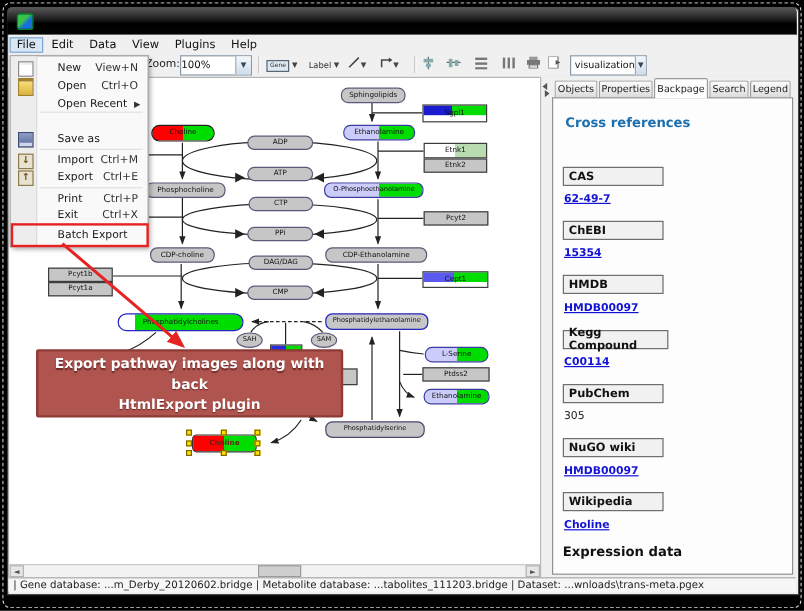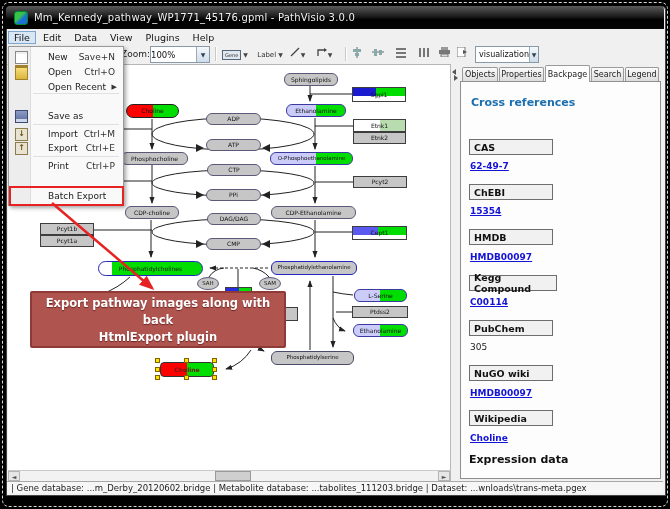--- a/index.html
+++ b/index.html
@@ -75,21 +75,20 @@
      font-size:8.5px;color:#222;display:flex;align-items:center;padding-left:4px;box-sizing:border-box}
   svg{position:absolute;left:0;top:0;pointer-events:none}
 </style>
 </head>
 <body>
 
 <div id="win"></div>
 
 <div id="titlebar">
   <div id="appicon"></div>
-  <div class="txt">Mm_Kennedy_pathway_WP1771_45176.gpml - PathVisio 3.0.0</div>
 </div>
 
 <div id="menubar">
   <div class="mbi open">File</div>
   <div class="mbi">Edit</div>
   <div class="mbi">Data</div>
   <div class="mbi">View</div>
   <div class="mbi">Plugins</div>
   <div class="mbi">Help</div>
 </div>
@@ -316,21 +315,21 @@
 
 <div id="statusbar">
   <span>| Gene database: ...m_Derby_20120602.bridge | Metabolite database: ...tabolites_111203.bridge | Dataset: ...wnloads\trans-meta.pgex</span>
 </div>
 
 <div id="filemenu">
   <div class="gutter"></div>
   <div class="mi" style="top:3px">
     <span class="ic ic-page"></span>
     <span class="lab">New</span>
-      <span class="sc">Save+N</span>
+      <span class="sc">View+N</span>
   </div>
   <div class="mi" style="top:18px">
     <span class="ic ic-folder"></span>
     <span class="lab">Open</span>
       <span class="sc">Ctrl+O</span>
   </div>
   <div class="mi" style="top:33px">
     <span class="lab">Open Recent</span>
       <span class="sub">▶</span>
   </div>
@@ -347,20 +346,24 @@
   </div>
   <div class="mi" style="top:94px">
     <span class="ic ic-io">↑</span>
     <span class="lab">Export</span>
       <span class="sc">Ctrl+E</span>
   </div>
   <div class="msep" style="top:109px"></div>
   <div class="mi" style="top:112px">
     <span class="lab">Print</span>
       <span class="sc">Ctrl+P</span>
+  </div>
+  <div class="mi" style="top:126px">
+    <span class="lab">Exit</span>
+      <span class="sc">Ctrl+X</span>
   </div>
   <div class="mi" style="top:142px">
     <span class="lab">Batch Export</span>
   </div>
 </div>
 
 <div id="redbox"></div>
 <svg width="670" height="509" style="z-index:40">
   <defs>
     <marker id="mR" viewBox="0 0 10 10" refX="8" refY="5" markerWidth="6" markerHeight="6" orient="auto">

